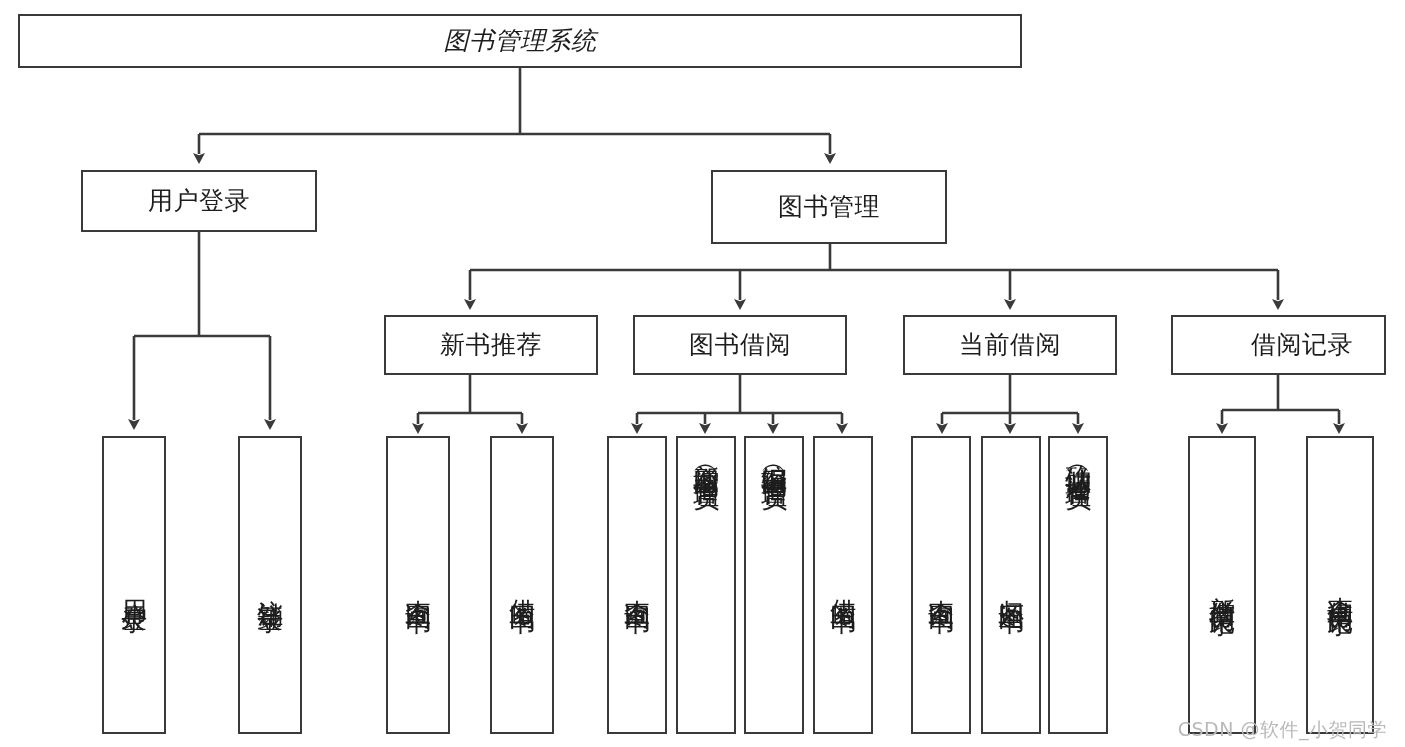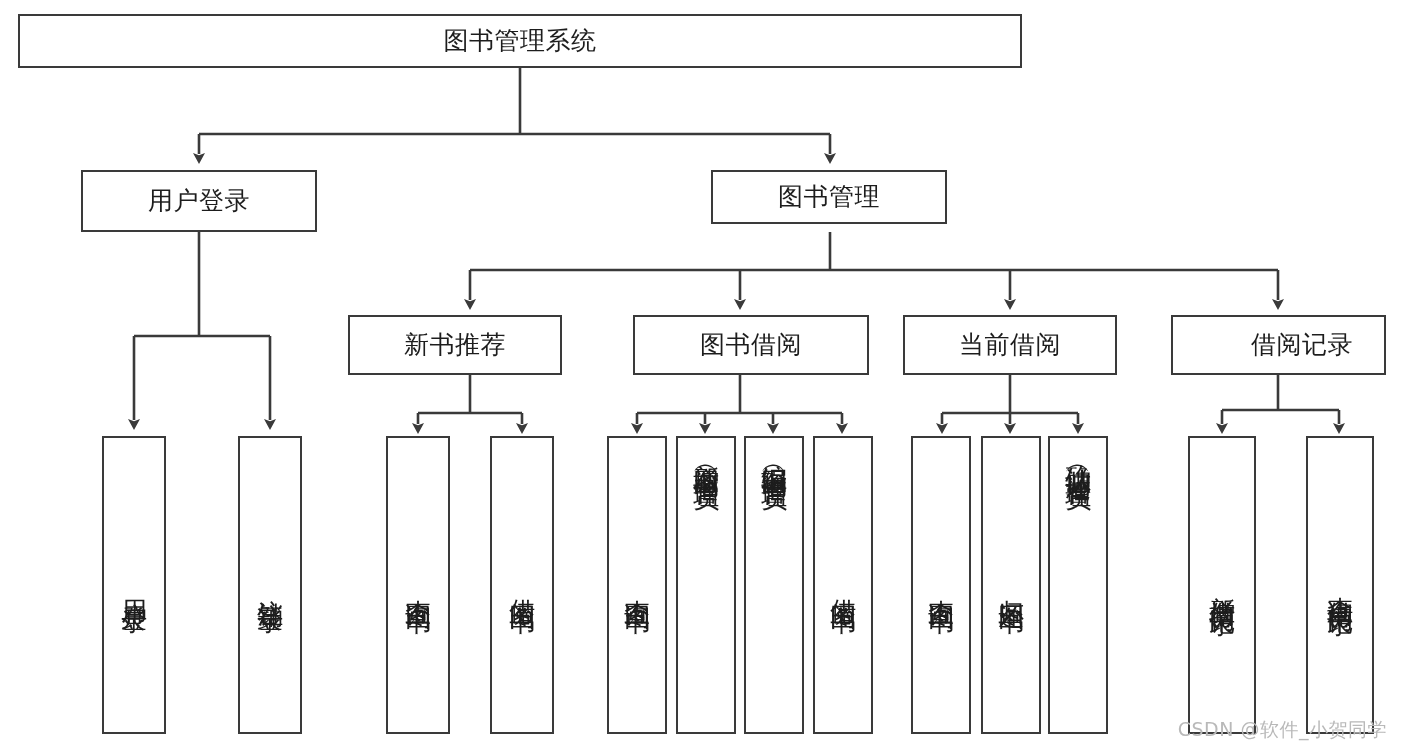--- a/index.html
+++ b/index.html
@@ -123,35 +123,35 @@
       <path d="M1010,413 L1010,424" marker-end="url(#arrow)"></path>
       <path d="M1078,413 L1078,424" marker-end="url(#arrow)"></path>
 
       <path d="M1278,375 L1278,410"></path>
       <path d="M1222,410 L1339,410"></path>
       <path d="M1222,410 L1222,424" marker-end="url(#arrow)"></path>
       <path d="M1339,410 L1339,424" marker-end="url(#arrow)"></path>
     </g>
   </svg>
 
-  <div class="node root horiz" style="left:18px; top:14px; width:1004px; height:54px;">
+  <div class="node root horiz" style="left:18px; top:14px; width:1004px; height:54px;font-style:italic;">
     <span class="node-label">图书管理系统</span>
   </div>
 
   <div class="node horiz" style="left:81px; top:170px; width:236px; height:62px;">
     <span class="node-label">用户登录</span>
   </div>
-  <div class="node horiz" style="left:711px; top:170px; width:236px; height:54px;">
+  <div class="node horiz" style="left:711px; top:170px; width:236px; height:74px;">
     <span class="node-label">图书管理</span>
   </div>
 
-  <div class="node horiz" style="left:348px; top:315px; width:214px; height:60px;">
+  <div class="node horiz" style="left:384px; top:315px; width:214px; height:60px;">
     <span class="node-label">新书推荐</span>
   </div>
-  <div class="node horiz" style="left:633px; top:315px; width:236px; height:60px;">
+  <div class="node horiz" style="left:633px; top:315px; width:214px; height:60px;">
     <span class="node-label">图书借阅</span>
   </div>
   <div class="node horiz" style="left:903px; top:315px; width:214px; height:60px;">
     <span class="node-label">当前借阅</span>
   </div>
   <div class="node horiz" style="left:1171px; top:315px; width:215px; height:60px;padding-left:47px;">
     <span class="node-label">借阅记录</span>
   </div>
 
   <div class="node vert centered" style="left:102px; top:436px; width:64px; height:298px;">

